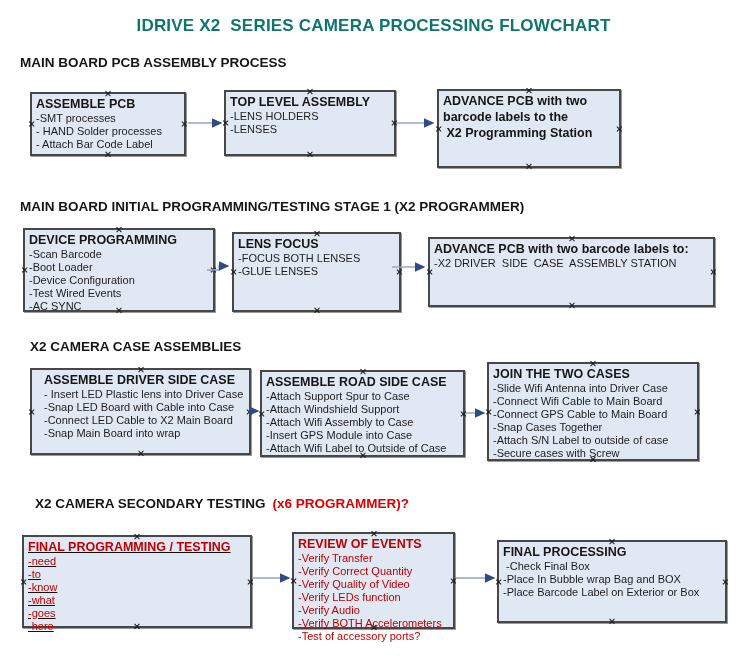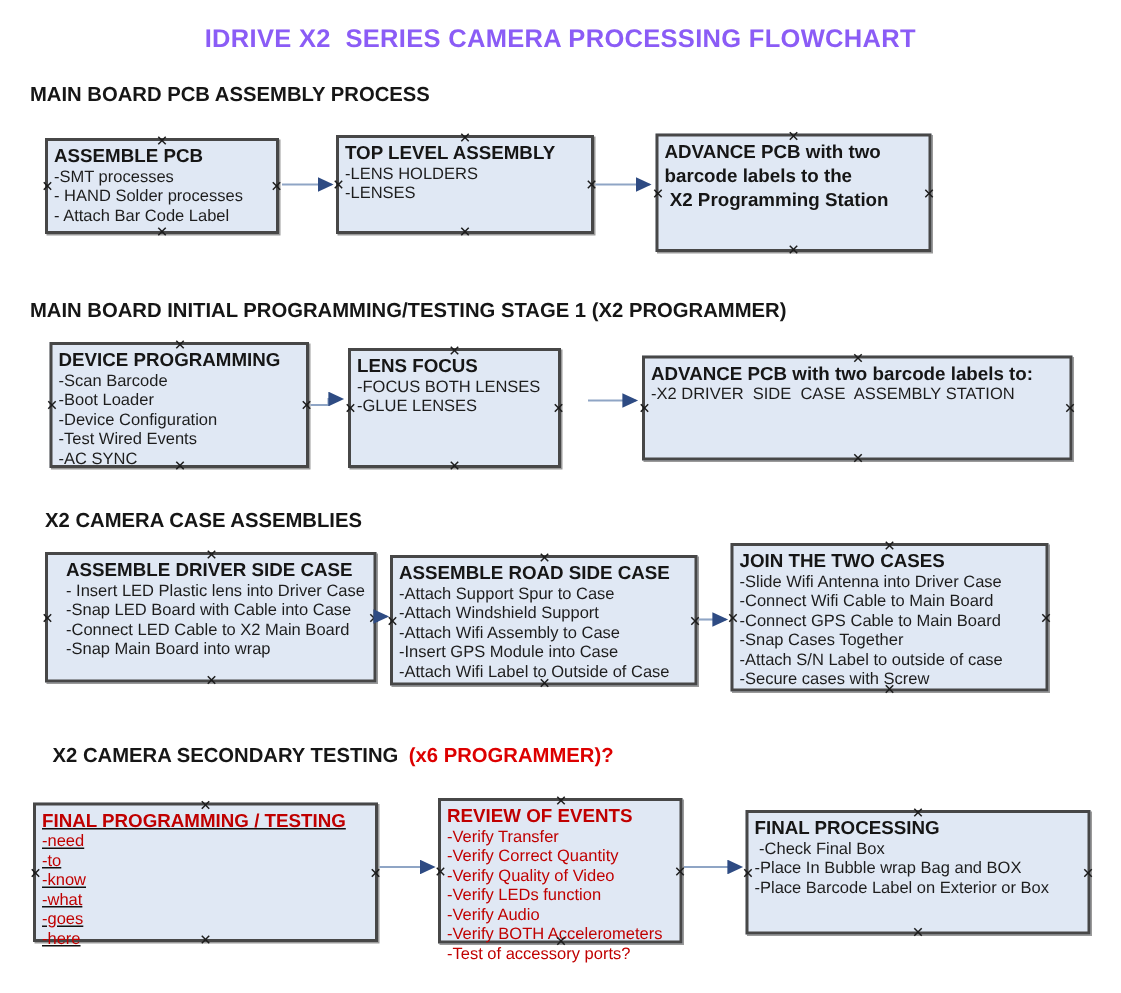--- a/index.html
+++ b/index.html
@@ -1,20 +1,20 @@
 <!DOCTYPE html>
 <html style="--c-box_fill: #e0e8f4; --c-box_border: #474747; --c-arrow_line: #8fa5c5; --c-arrow_head: #2e4b83; --c-text_red: #c00000; --c-heading_red: #dd0000;"><head>
 <meta charset="utf-8">
 <style>
   html,body{margin:0;padding:0;background:#ffffff;}
   body{font-family:"Liberation Sans","DejaVu Sans",sans-serif;color:#111;}
   .canvas{position:relative;width:747px;height:662px;background:#fff;overflow:hidden;}
 
   .main-title{position:absolute;left:0;top:16px;width:747px;text-align:center;
-    font-size:17px;font-weight:bold;letter-spacing:.2px;white-space:pre;color:#8b5cf6;}
+    font-size:17px;font-weight:bold;letter-spacing:.2px;white-space:pre;color:#0f766e;}
 
   .section-heading{position:absolute;font-size:13.5px;font-weight:bold;color:#161616;white-space:pre;}
   .sh-1{left:20px;top:55px;}
   .sh-2{left:20px;top:199px;}
   .sh-3{left:30px;top:339px;}
   .sh-4{left:35px;top:496px;}
   .heading-red{color:var(--c-heading_red,#dd0000);margin-left:7px;}
 
   .box{position:absolute;background:var(--c-box_fill,#e0e8f4);
     border:2px solid var(--c-box_border,#474747);
@@ -71,33 +71,33 @@
   <div class="box" style="left:437px;top:89px;width:184px;height:79px;">
     <div class="box-title">ADVANCE PCB with two
 barcode labels to the
  X2 Programming Station</div>
   <div class="handle h-tc"></div>
       <div class="handle h-bc"></div>
       <div class="handle h-lm"></div>
       <div class="handle h-rm"></div>
     </div>
 
-  <div class="box" style="left:33px;top:228px;width:173px;height:84px;">
+  <div class="box" style="left:23px;top:228px;width:192px;height:84px;">
     <div class="box-title">DEVICE PROGRAMMING</div>
     <div class="box-line">-Scan Barcode</div>
     <div class="box-line">-Boot Loader</div>
     <div class="box-line">-Device Configuration</div>
     <div class="box-line">-Test Wired Events</div>
     <div class="box-line">-AC SYNC</div>
   <div class="handle h-tc"></div>
       <div class="handle h-bc"></div>
       <div class="handle h-lm"></div>
       <div class="handle h-rm"></div>
     </div>
-  <div class="box" style="left:232px;top:232px;width:142px;height:80px;">
+  <div class="box" style="left:232px;top:232px;width:169px;height:80px;">
     <div class="box-title">LENS FOCUS</div>
     <div class="box-line">-FOCUS BOTH LENSES</div>
     <div class="box-line">-GLUE LENSES</div>
   <div class="handle h-tc"></div>
       <div class="handle h-bc"></div>
       <div class="handle h-lm"></div>
       <div class="handle h-rm"></div>
     </div>
   <div class="box" style="left:428px;top:237px;width:287px;height:70px;">
     <div class="box-title">ADVANCE PCB with two barcode labels to:</div>

